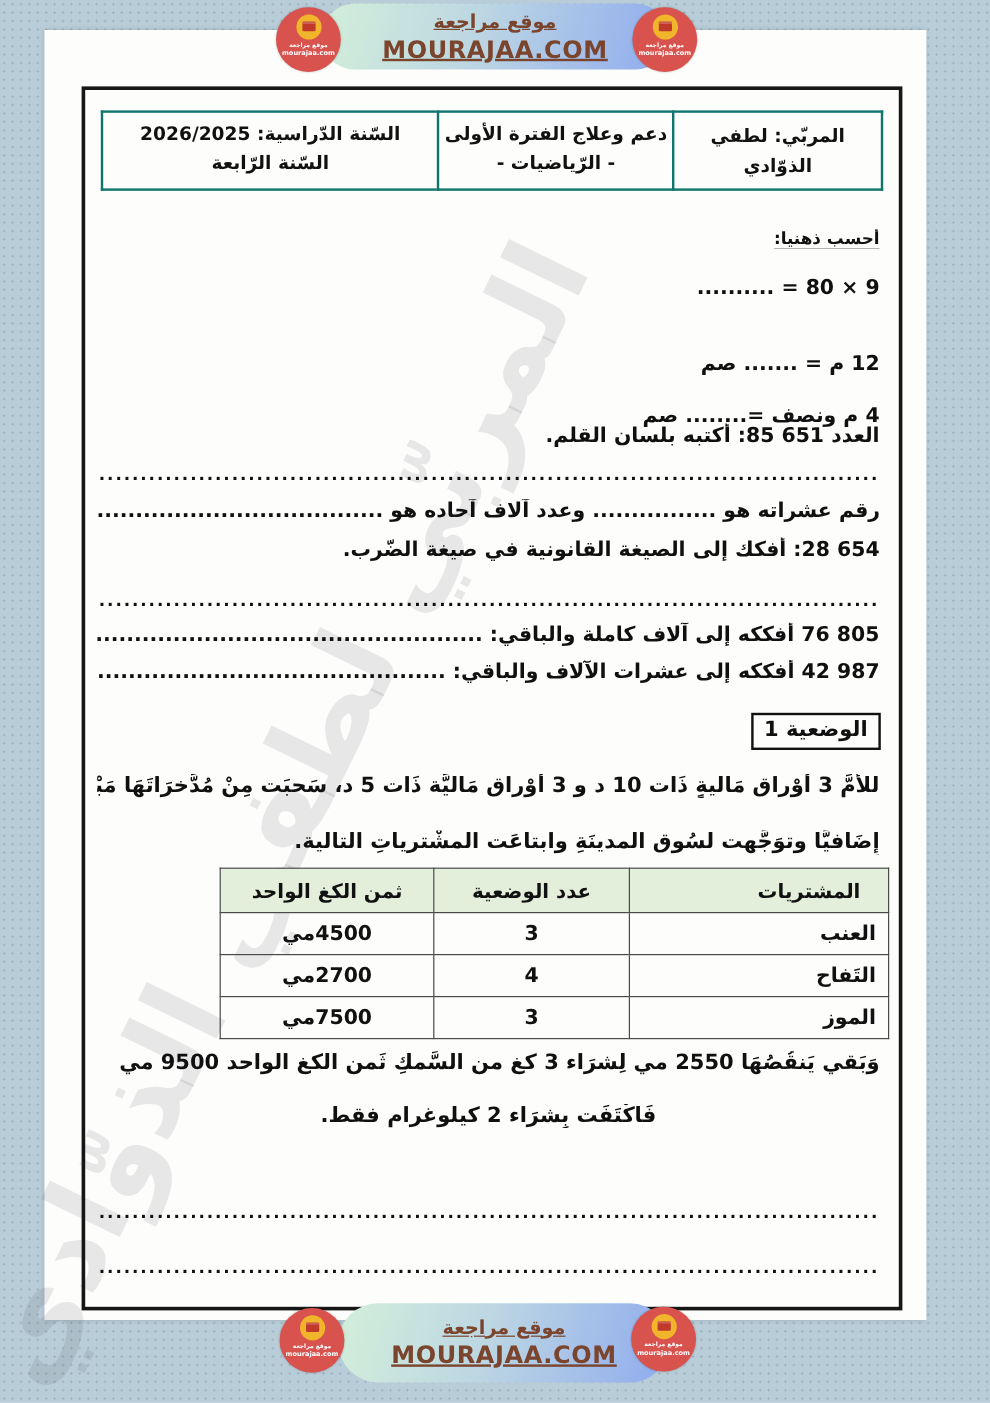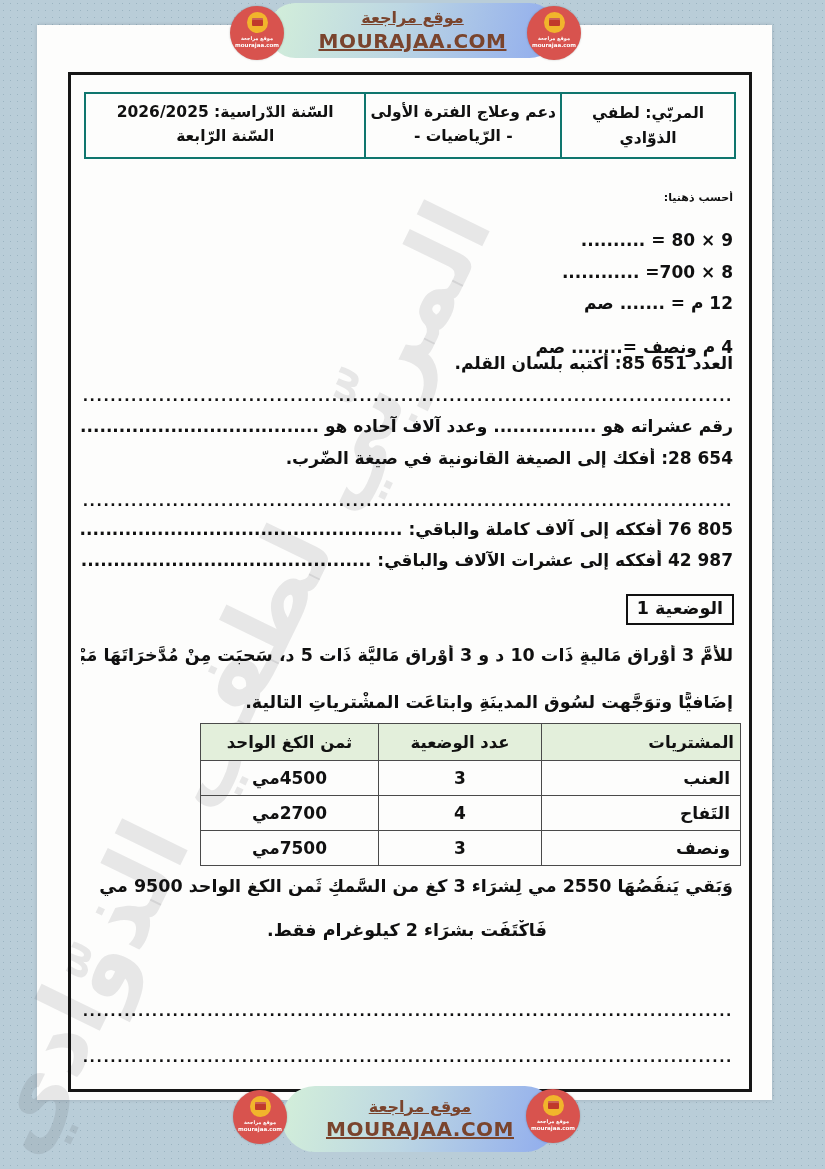--- a/index.html
+++ b/index.html
@@ -23,35 +23,35 @@
   
   .head-table { position:absolute; top:17px; right:13px; width:652px; border-collapse:collapse; direction:rtl; table-layout:fixed; }
   .head-table td { border:2px solid #0f766e; font-weight:bold; font-size:15.5px; color:#111; text-align:center; padding:4px 3px 6px; line-height:1.6; }
   .head-table .c-teacher { width:26.5%; vertical-align:top; padding-top:7px; }
   .head-table .c-course  { width:30%; vertical-align:middle; }
   .head-table .c-year    { width:43.5%; vertical-align:middle; }
 
   
   .content { position:absolute; inset:0; direction:rtl; color:#101010; font-weight:bold; }
   .ln { position:absolute; right:16px; left:10px; font-size:17px; text-align:right; white-space:nowrap; overflow:hidden; }
-  .title-u { text-decoration:underline; text-underline-offset:4px; font-size:11px; }
+  .title-u { text-decoration:underline; text-underline-offset:4px; font-size:14px; }
   .dotline { font-size:14px; letter-spacing:1.6px; }
 
   
   .sit-box { position:absolute; top:519px; right:15px; border:2.5px solid #111; padding:2px 9px 5px; font-size:17.5px; font-weight:bold; }
   .intro { font-size:17.5px; }
 
   .ptable { position:absolute; top:648px; right:8px; width:501px; border-collapse:collapse; direction:rtl; font-size:17px; font-weight:bold; color:#111; table-layout:fixed; }
   .ptable th, .ptable td { border:1.6px solid #4a4a4a; padding:0 6px; }
   .ptable th { background:#e3efdb; height:36px; font-size:16.5px; }
   .ptable td { height:34px; }
   .ptable .col-item { width:186px; }
   .ptable .col-qty  { width:150px; }
   .ptable .col-price{ width:165px; }
-  .ptable th.col-item { text-align:right; padding-right:6px;margin-top:28px; }
+  .ptable th.col-item { text-align:right; padding-right:23px;margin-top:28px; }
   .ptable td.cell-item { text-align:right; padding-right:10px; }
   .ptable .cell-qty { text-align:center; }
   .ptable .cell-price { text-align:center; }
   .ptable th.col-qty, .ptable th.col-price { text-align:center; }
 
   .centered { text-align:center; }
 
   
   .pill {
     position:absolute; border-radius:40px; z-index:3;
@@ -97,21 +97,20 @@
             <div>السّنة الدّراسية: 2026/2025</div>
             <div>السّنة الرّابعة</div>
           </td>
         </tr>
       </tbody>
         </table>
 
       <div class="content">
         <div class="ln title-u" style="top:116px">أحسب ذهنيا:</div>
         <div class="ln" style="top:155px">9 × 80 = ..........</div>
-        <div class="ln" style="top:187px">8 × 700= ............</div>
         <div class="ln" style="top:218px">12 م = ....... صم</div>
         <div class="ln" style="top:262px">4 م ونصف =........ صم</div>
         <div class="ln" style="top:278px">العدد 85&nbsp;651: أكتبه بلسان القلم.</div>
         <div class="ln dotline" style="top:313px">........................................................................................................................................................</div>
         <div class="ln" style="top:341px">رقم عشراته هو ................ وعدد آلاف آحاده هو .................................................</div>
         <div class="ln" style="top:373px">28&nbsp;654: أفكك إلى الصيغة القانونية في صيغة الضّرب.</div>
         <div class="ln dotline" style="top:418px">........................................................................................................................................................</div>
         <div class="ln" style="top:444px">76&nbsp;805 أفككه إلى آلاف كاملة والباقي: .....................................................</div>
         <div class="ln" style="top:475px">42&nbsp;987 أفككه إلى عشرات الآلاف والباقي: .....................................................</div>
 
@@ -130,21 +129,21 @@
             <td class="cell-item">العنب</td>
             <td class="cell-qty">3</td>
             <td class="cell-price">4500مي</td>
           </tr>
           <tr>
             <td class="cell-item">التَفاح</td>
             <td class="cell-qty">4</td>
             <td class="cell-price">2700مي</td>
           </tr>
           <tr>
-            <td class="cell-item">ونصف</td>
+            <td class="cell-item">الموز</td>
             <td class="cell-qty">3</td>
             <td class="cell-price">7500مي</td>
           </tr>
         </tbody>
           </table>
 
         <div class="ln intro" style="top:801px">وَبَقي يَنقُصُهَا 2550 مي لِشرَاء 3 كغ من السَّمكِ ثَمن الكغ الواحد 9500 مي</div>
         <div class="ln intro centered" style="top:845px">فَاكْتَفَت بِشرَاء 2 كيلوغرام فقط.</div>
         <div class="ln dotline" style="top:928px">........................................................................................................................................................</div>
         <div class="ln dotline" style="top:974px">........................................................................................................................................................</div>

